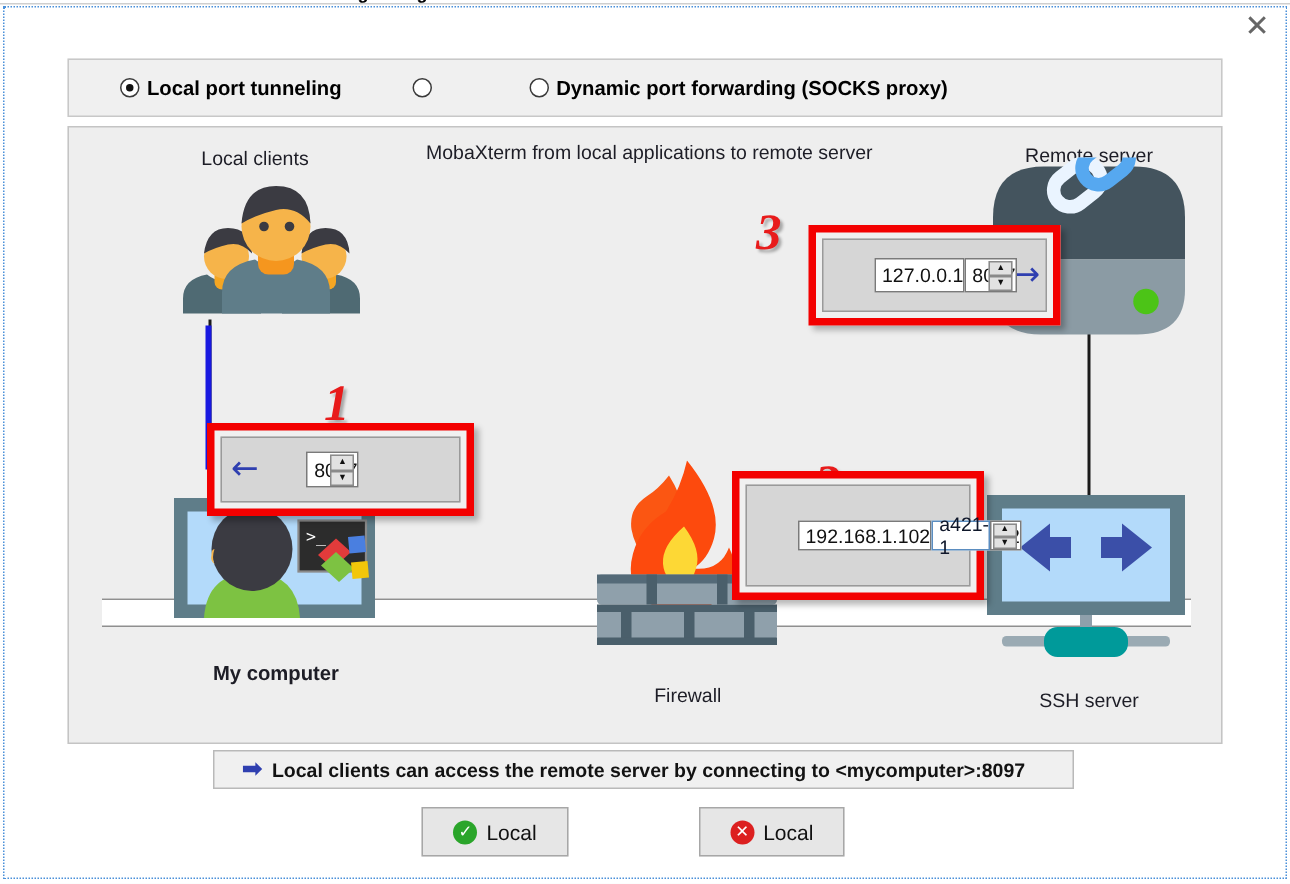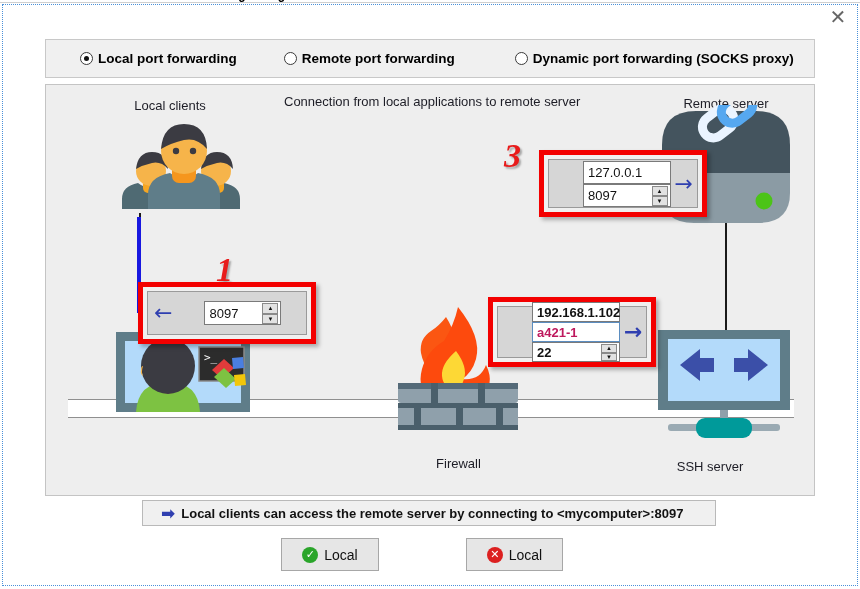--- a/index.html
+++ b/index.html
@@ -114,33 +114,33 @@
     border: 5px solid #f30000;
     background: #f0f0f0;
     box-shadow: 3px 3px 4px rgba(0,0,0,0.28);
   }
   .fieldwrap {
     position: absolute; left: 4px; top: 4px; right: 4px; bottom: 4px;
     background: #d6d6d6;
     border: 1px solid #9a9a9a;
     display: flex; align-items: center;
   }
-  .fieldstack { display: flex; flex-direction: column; padding-left: 28px; }
+  .fieldstack { display: flex; flex-direction: row; padding-left: 28px; }
   .fld {
     background: #ffffff;
     border: 1px solid #7a7a7a;
     height: 20px;
     font-size: 13px;
     color: #111;
     display: flex; align-items: center;
     padding-left: 4px;
     position: relative;
     font-family: "Liberation Sans", sans-serif;
   }
-  .fld.ph { color: #be185d; border-color: #5b8dc0; }
+  .fld.ph { color: #0f172a; border-color: #5b8dc0; }
   .spin {
     position: absolute; right: 2px; top: 1px;
     width: 16px; height: 17px;
     display: flex; flex-direction: column;
   }
   .spin div {
     flex: 1; background: #e2e2e2;
     border: 1px solid #8a8a8a;
     display: flex; align-items: center; justify-content: center;
     font-size: 6px; color: #111; line-height: 1;
@@ -203,35 +203,34 @@
     <div class="sliver-text">MobaXterm SSH tunneling configuration</div>
   </div>
 
   <div id="focus-frame"></div>
 
   <div id="close-btn">✕</div>
 
   <div id="radio-bar">
     <div class="radio-opt" id="radio-opt-0">
       <span class="radio-mark on"></span>
-      <span>Local port forwarding</span>
+      <span>Local port tunneling</span>
     </div>
     <div class="radio-opt" id="radio-opt-1">
       <span class="radio-mark"></span>
-      <span>Remote port forwarding</span>
     </div>
     <div class="radio-opt" id="radio-opt-2">
       <span class="radio-mark"></span>
       <span>Dynamic port forwarding (SOCKS proxy)</span>
     </div>
   </div>
 
   <div id="diagram">
 
-    <div class="lbl" style="left:238px; top:9px;">Connection from local applications to remote server</div>
+    <div class="lbl" style="left:238px; top:9px;">MobaXterm from local applications to remote server</div>
 
     <div class="lbl" style="left:56px; top:13px; width:136px; text-align:center;">Local clients</div>
     <div class="lbl" style="left:612px; top:1px; width:136px; text-align:center;margin-top:10px;">Remote server</div>
 
     <div class="vline" style="left:93px; top:128px; height:115px;"></div>
     <div class="vline blue" style="left:91px; top:132px; height:96px;"></div>
     <div class="vline" style="left:679px; top:133px; height:112px;"></div>
 
     <div class="hline" style="left:22px; top:314px; width:726px; height:19px; border-top:1px solid #8f8f8f; border-bottom:1px solid #8f8f8f;"></div>
     <div class="lbl" style="left:22px; top:317px; width:726px; text-align:center; font-size:11px; color:#333;">SSH tunnel</div>
@@ -270,20 +269,21 @@
 
         <rect x="85" y="17" width="45" height="34" fill="#2c2c2c" stroke="#8a8a8a" stroke-width="1.5"></rect>
         <text x="90" y="31" font-family="DejaVu Sans Mono, monospace" font-size="11" fill="#ffffff">&gt;_</text>
 
         <path d="M98 40 l12 -11 l10 9 l-12 11 Z" fill="#e23b3b"></path>
         <path d="M118 28 l11 -1 l1 11 l-11 1 Z" fill="#4a7fe0"></path>
         <path d="M110 38 l12 11 l-10 9 l-12 -11 Z" fill="#7dc242"></path>
         <path d="M120 45 l11 -1 l1 11 l-11 1 Z" fill="#f2c60a"></path>
       </svg>
     </div>
+    <div class="lbl bold center" style="left:48px; top:356px; width:180px;">My computer</div>
 
     <div id="firewall">
       <svg width="145" height="140" viewBox="0 0 145 140">
 
         <path d="M60 10 q14 22 6 36 q-3 7 -10 4 q-5 12 5 22 q-22 -4 -26 -26 q-2 -14 10 -22 q8 -5 15 -14 Z" fill="#fb5612"></path>
         <path d="M72 0 q24 30 18 52 q-4 14 -14 20 q18 2 24 -14 q10 20 -6 34 q-22 18 -46 4 q-18 -12 -12 -34 q5 -18 22 -28 q10 -16 14 -34 Z" fill="#fd4a0d"></path>
         <path d="M70 44 q12 16 8 28 q-2 8 -9 11 q-12 -2 -13 -14 q-1 -12 14 -25 Z" fill="#fdd835"></path>
 
         <rect x="12" y="76" width="120" height="20" rx="3" fill="#8fa0ab"></rect>
         <rect x="12" y="98" width="120" height="22" rx="3" fill="#8fa0ab"></rect>
@@ -316,37 +316,37 @@
       <svg width="140" height="115" viewBox="0 0 140 115">
         <rect x="2" y="0" width="132" height="80" fill="#5f7d89"></rect>
         <rect x="12" y="9" width="112" height="62" fill="#b3dafa"></rect>
         <path d="M58 28 h-14 v-9 l-20 16 l20 16 v-9 h14 Z" fill="#3b4fa8"></path>
         <path d="M78 28 h14 v-9 l20 16 l-20 16 v-9 h-14 Z" fill="#3b4fa8"></path>
         <rect x="64" y="80" width="8" height="13" fill="#8fa0ab"></rect>
         <rect x="12" y="94" width="112" height="7" rx="3" fill="#9aaab3"></rect>
         <rect x="40" y="88" width="56" height="20" rx="9" fill="#009a9a"></rect>
       </svg>
     </div>
-    <div class="lbl center" style="left:594px; top:374px; width:140px;">SSH server</div>
+    <div class="lbl center" style="left:610px; top:374px; width:140px;">SSH server</div>
 
     <div class="annot-num" style="left:170px; top:166px;">1</div>
     <div class="redbox" style="left:92px; top:197px; width:178px; height:62px;">
       <div class="fieldwrap">
         <span class="arrow" style="margin-left:6px;">←</span>
         <div class="fieldstack" style="width:105px;">
           <div class="fld" style="height:24px;">8097<span class="spin" style="height:21px;">
               <div>▲</div>
               <div>▼</div>
             </span></div>
         </div>
       </div>
     </div>
 
     <div class="annot-num" style="left:497px; top:219px;">2</div>
-    <div class="redbox" style="left:442px; top:212px; width:168px; height:70px;font-weight:bold;">
+    <div class="redbox" style="left:442px; top:229px; width:168px; height:86px;">
       <div class="fieldwrap">
         <div class="fieldstack" style="width:116px; margin-left:6px;">
           <div class="fld">192.168.1.102</div>
           <div class="fld ph">a421-1</div>
           <div class="fld">22<span class="spin">
               <div>▲</div>
               <div>▼</div>
             </span></div>
         </div>
         <span class="arrow">→</span>

